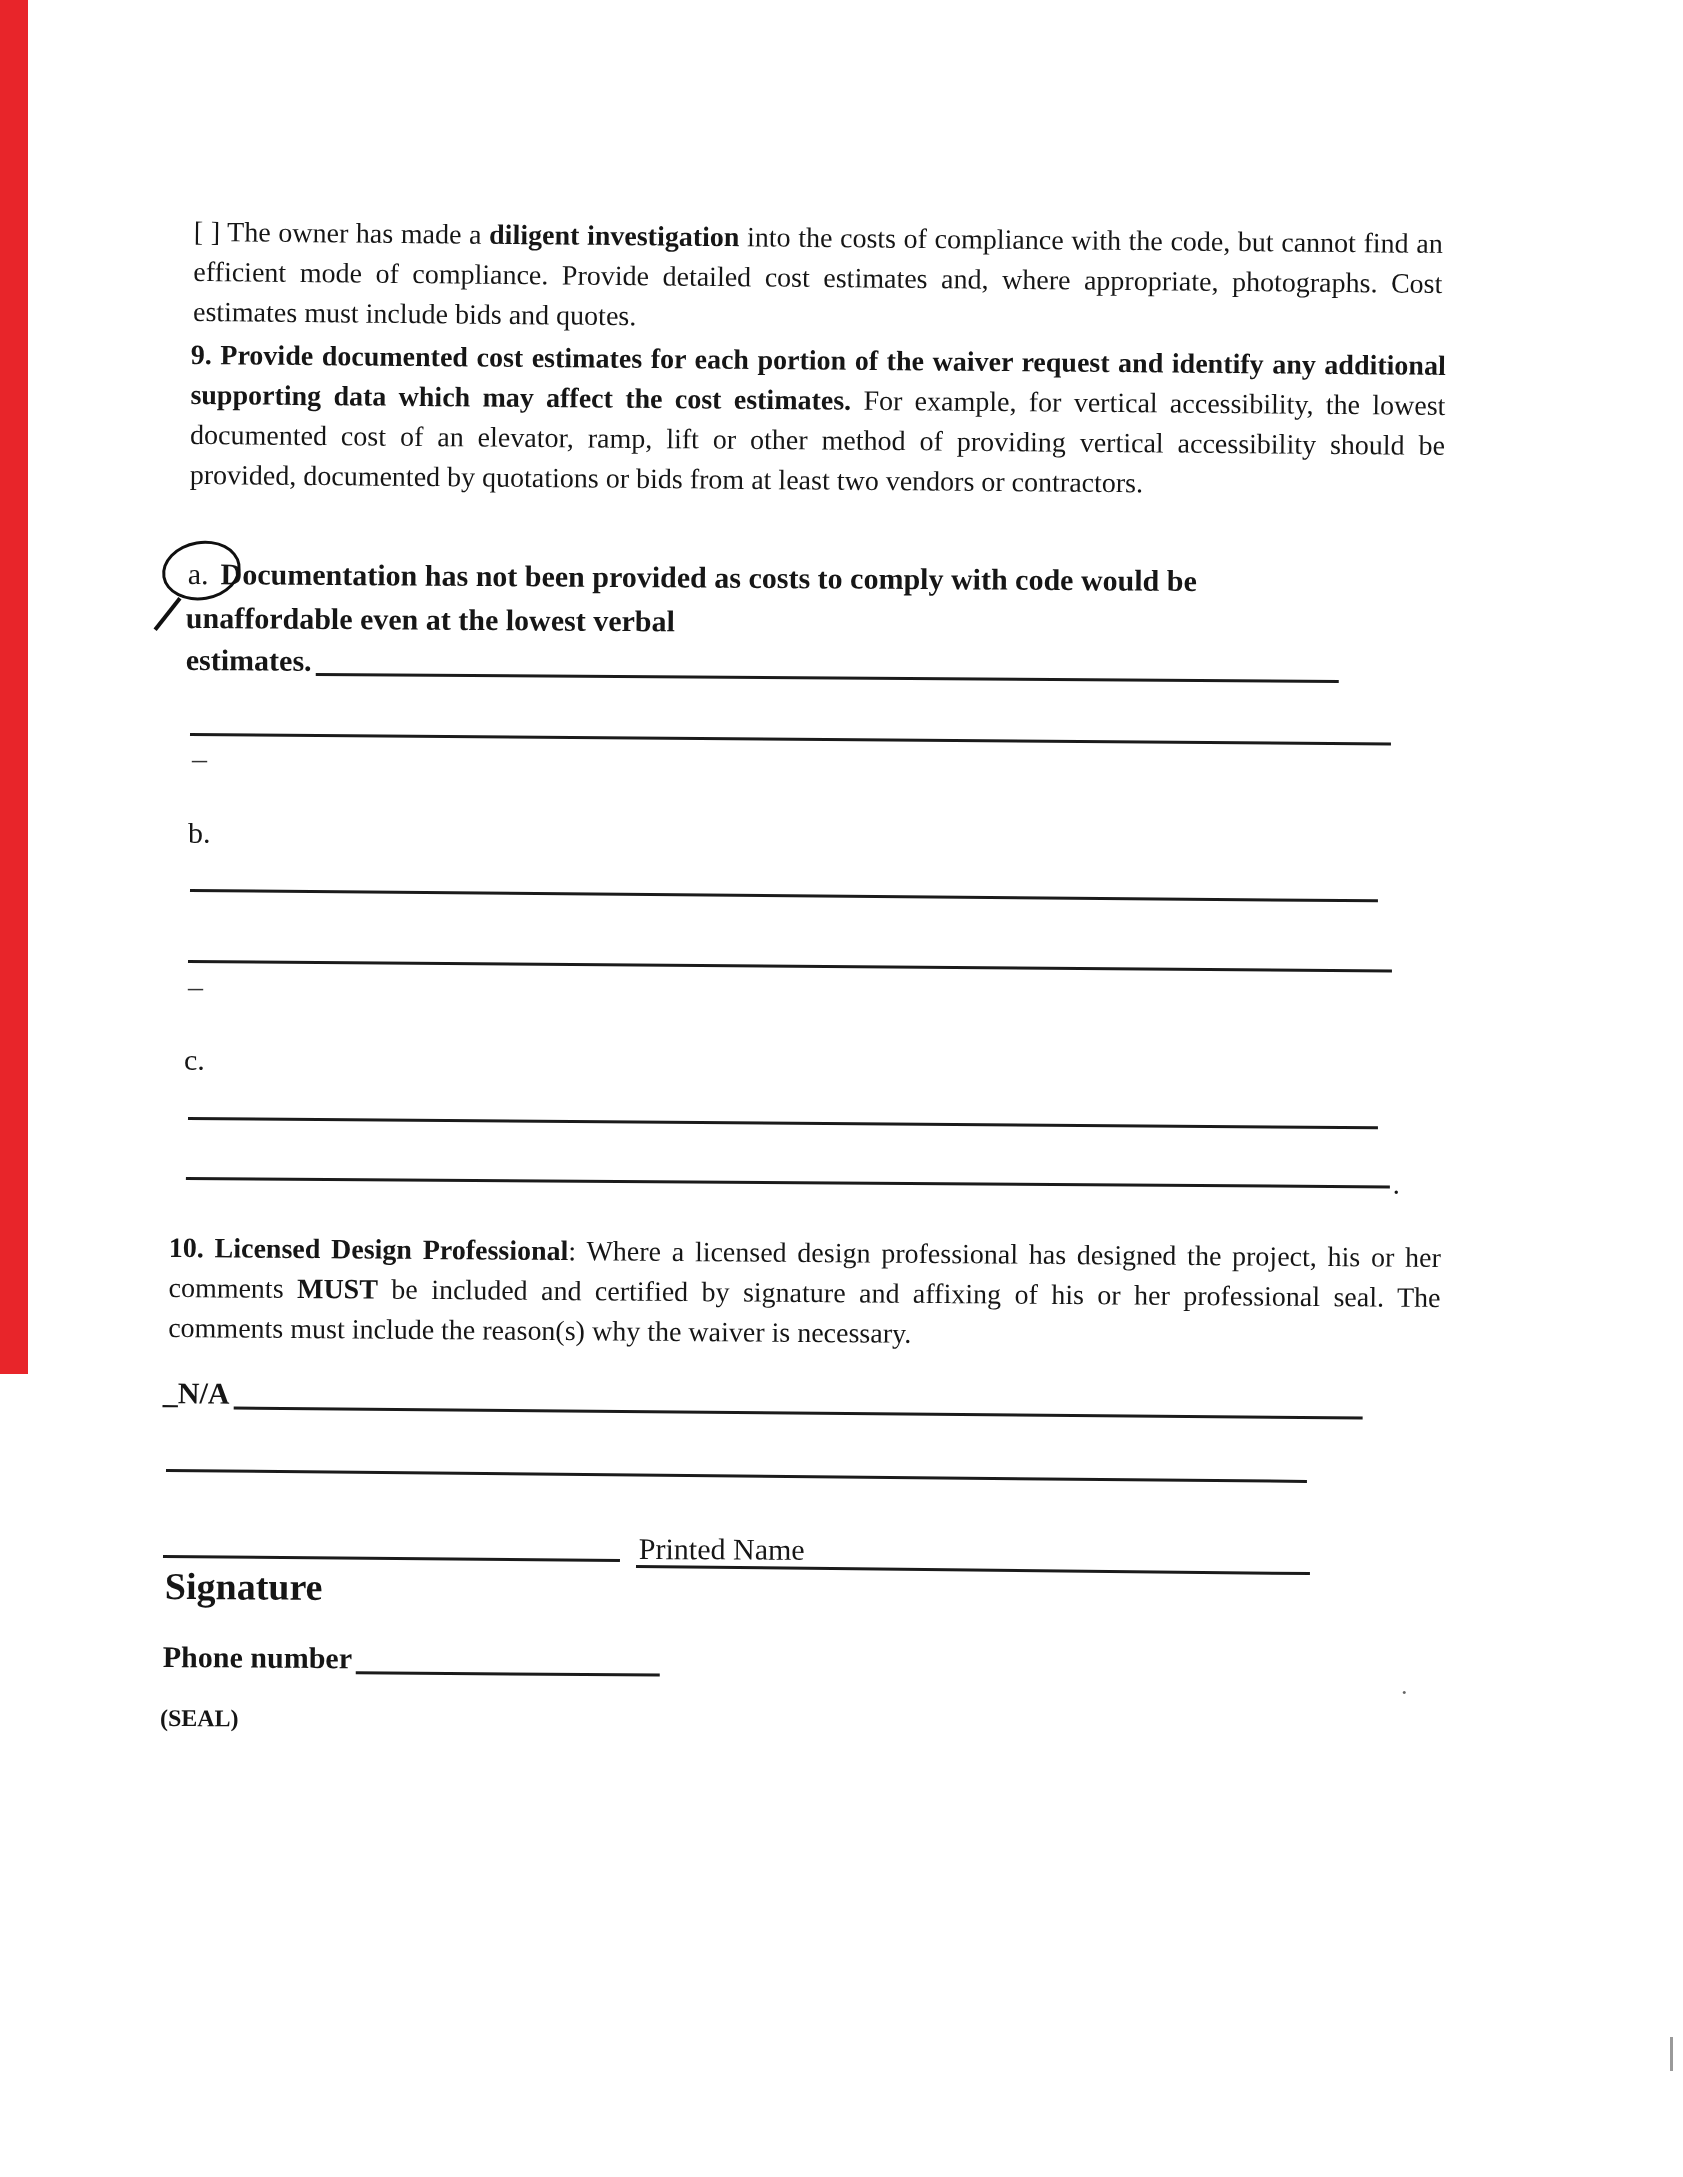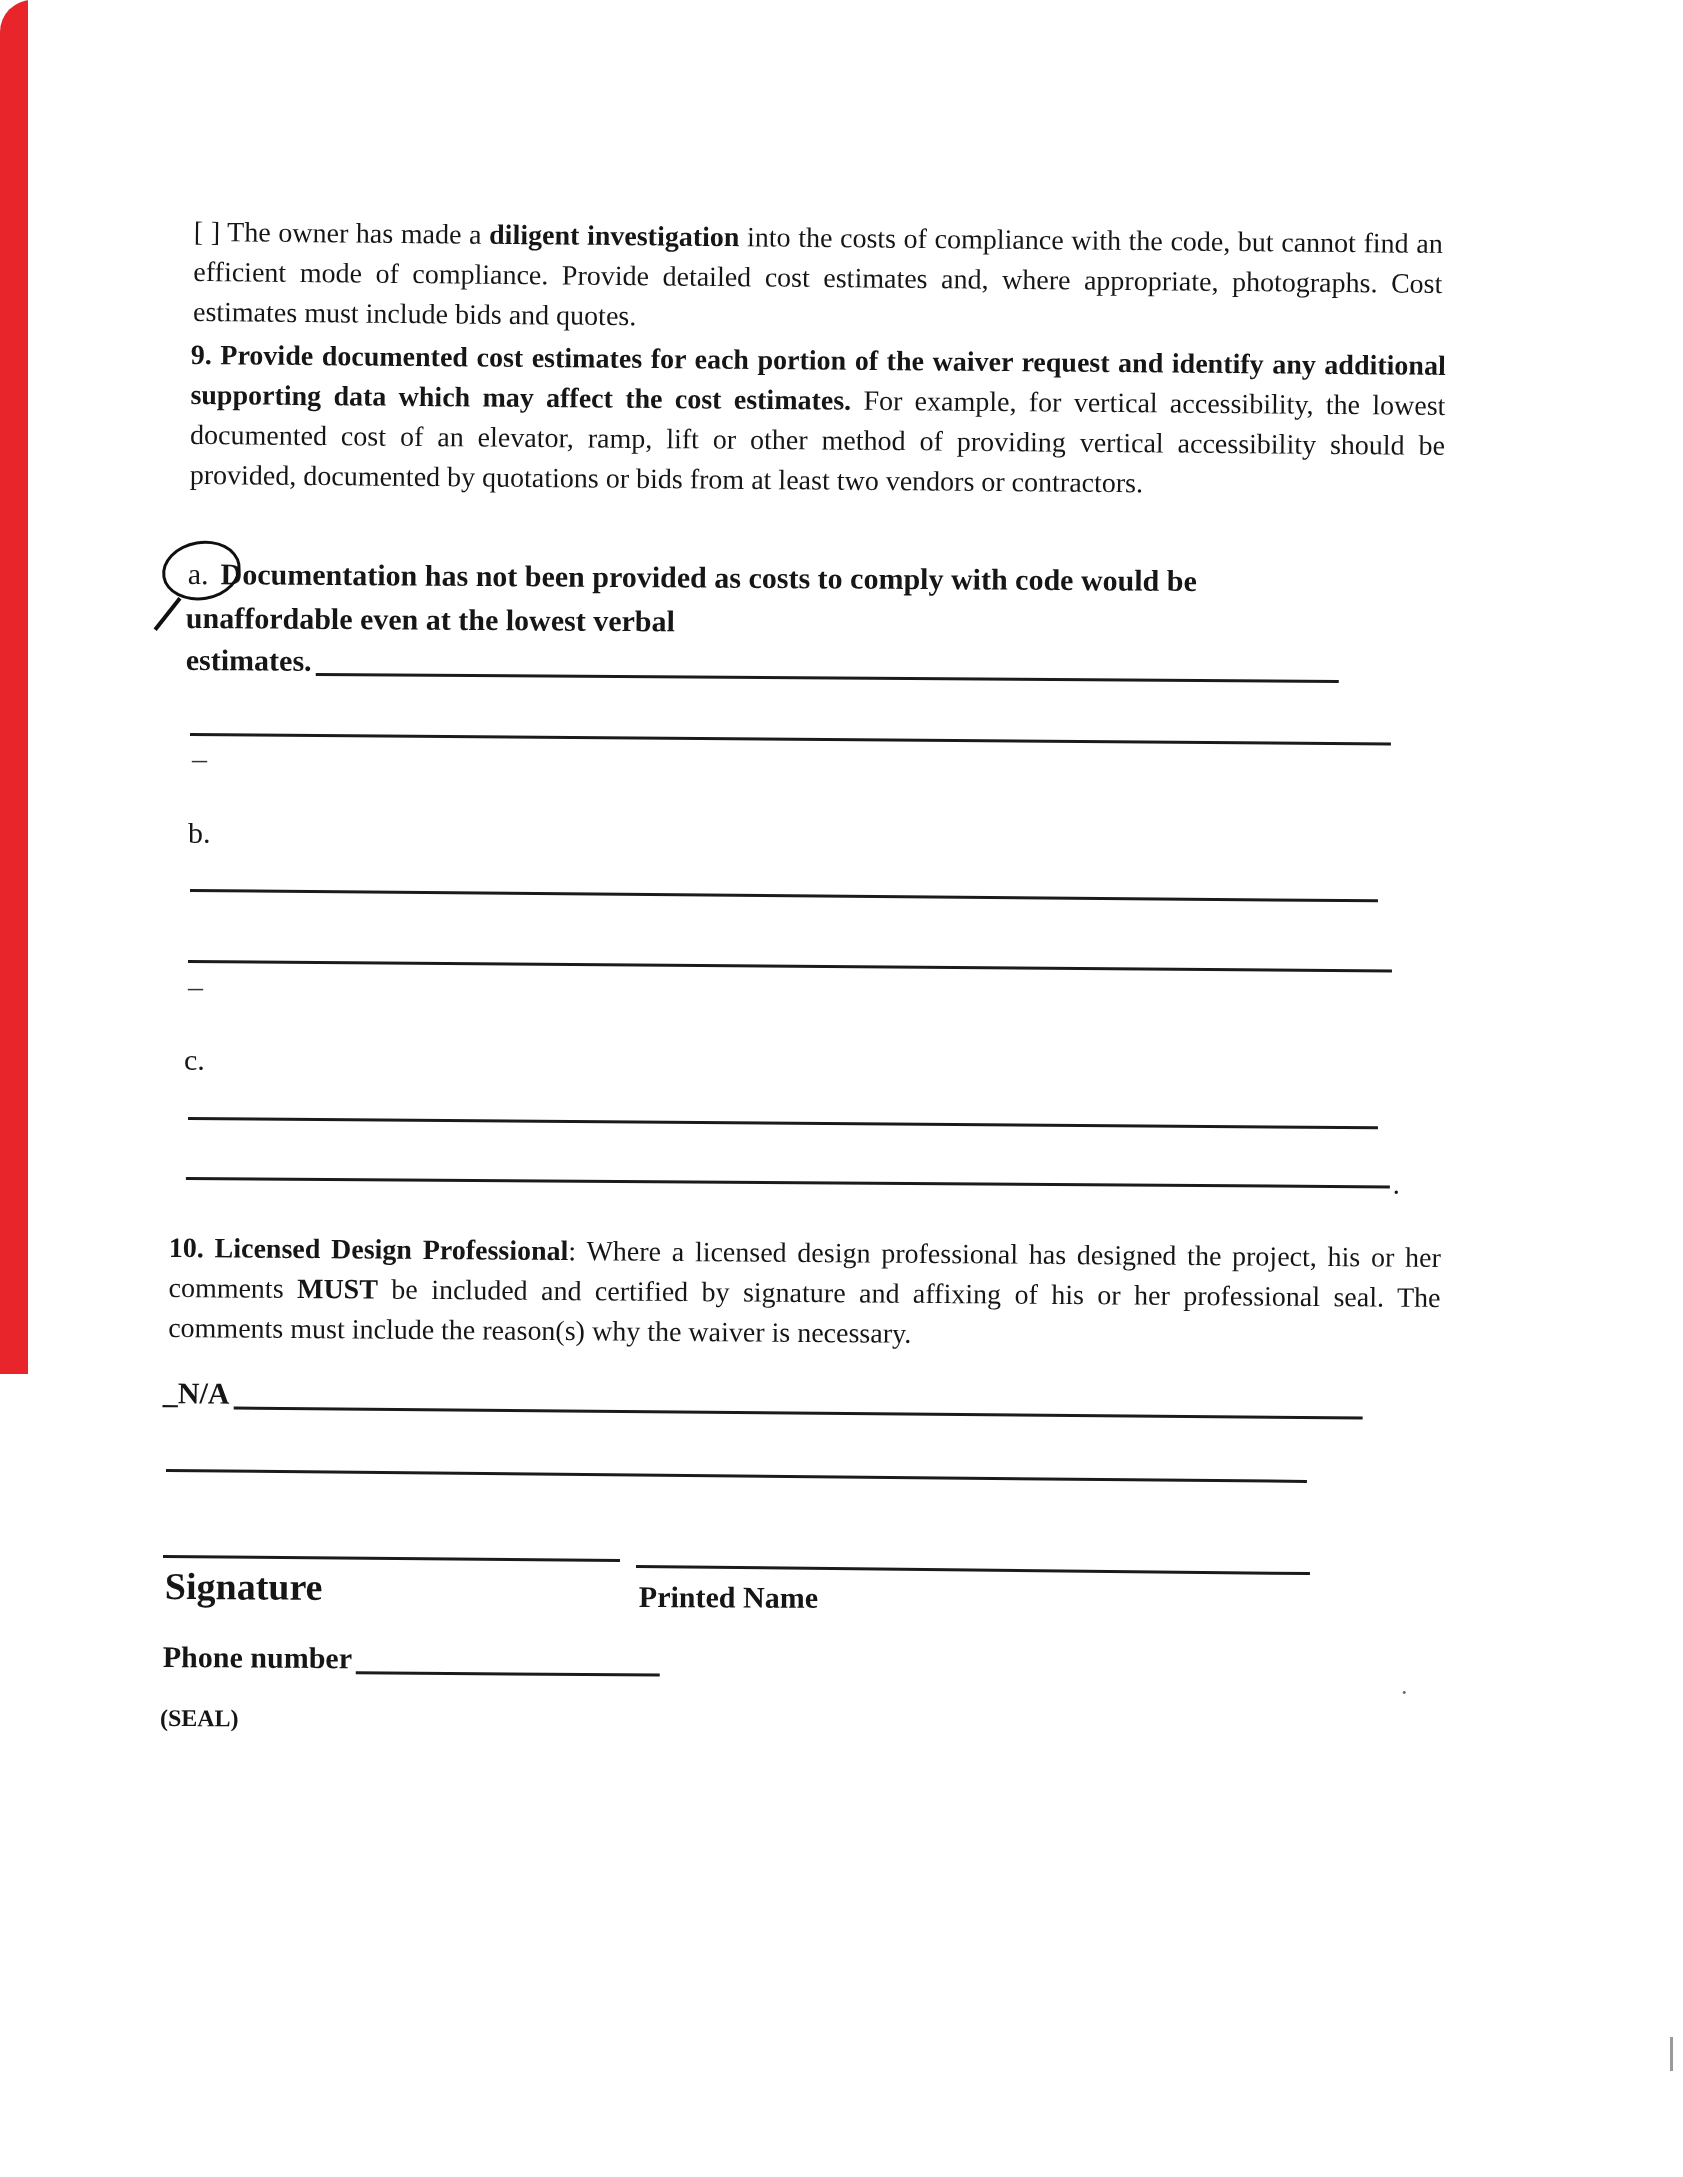--- a/index.html
+++ b/index.html
@@ -2,21 +2,21 @@
 <html><head>
 <meta charset="utf-8">
 <style>
   * { margin:0; padding:0; box-sizing:border-box; }
   html,body { background:#ffffff; }
   body {
     width:1683px; height:2177px;
     font-family:"Liberation Serif", serif;
     color:#161616;
   }
-  .page { position:relative; width:1683px; height:2177px; background:#ffffff; overflow:hidden;border-radius:32px; }
+  .page { position:relative; width:1683px; height:2177px; background:#ffffff; overflow:hidden; }
   .blk { position:absolute; transform-origin:left top; }
 
   .doc { font-size:28px; line-height:40px; text-align:justify; }
   .bold { font-weight:bold; }
 
   .scan-strip { position:absolute; left:0; top:0; width:28px; height:1374px; background:#e8252a; }
 
   .p-checkbox { left:194px; top:212px; width:1249px; transform:rotate(0.55deg); }
   .p-item9   { left:191px; top:335px; width:1255px; transform:rotate(0.5deg); }
 
@@ -55,21 +55,21 @@
   .label-c { left:184px; top:1043px; font-size:30px; }
 
   .p-item10 { left:169px; top:1228px; width:1272px; transform:rotate(0.45deg); }
 
   .na-row { left:163px; top:1372px; width:1200px; transform:rotate(0.5deg); font-size:30px; line-height:42px; }
   .line-blank2 { left:166px; top:1469px; width:1141px; transform:rotate(0.55deg); }
 
   .sig-line-left  { left:163px; top:1555px; width:457px; transform:rotate(0.5deg); }
   .sig-line-right { left:636px; top:1565px; width:674px; transform:rotate(0.6deg); }
   .label-signature { left:165px; top:1564px; font-weight:bold; font-size:38px; transform:rotate(0.3deg); }
-  .label-printed   { left:639px; top:1580px; font-weight:bold; font-size:30px; transform:rotate(0.3deg); }
+  .label-printed   { left:639px; top:1532px; font-weight:normal; font-size:30px; transform:rotate(0.3deg); }
 
   .phone-row { left:163px; top:1636px; width:497px; font-size:30px; line-height:42px; font-weight:bold; transform:rotate(0.4deg); }
   .label-seal { left:160px; top:1705px; font-weight:bold; font-size:24px; transform:rotate(0.2deg); }
 
   .edge-tick { position:absolute; left:1670px; top:2037px; width:3px; height:34px; background:#9a9a9a; }
   .stray-dot { left:1401px; top:1671px; font-size:26px; color:#666; }
 </style>
 </head>
 <body>
 

